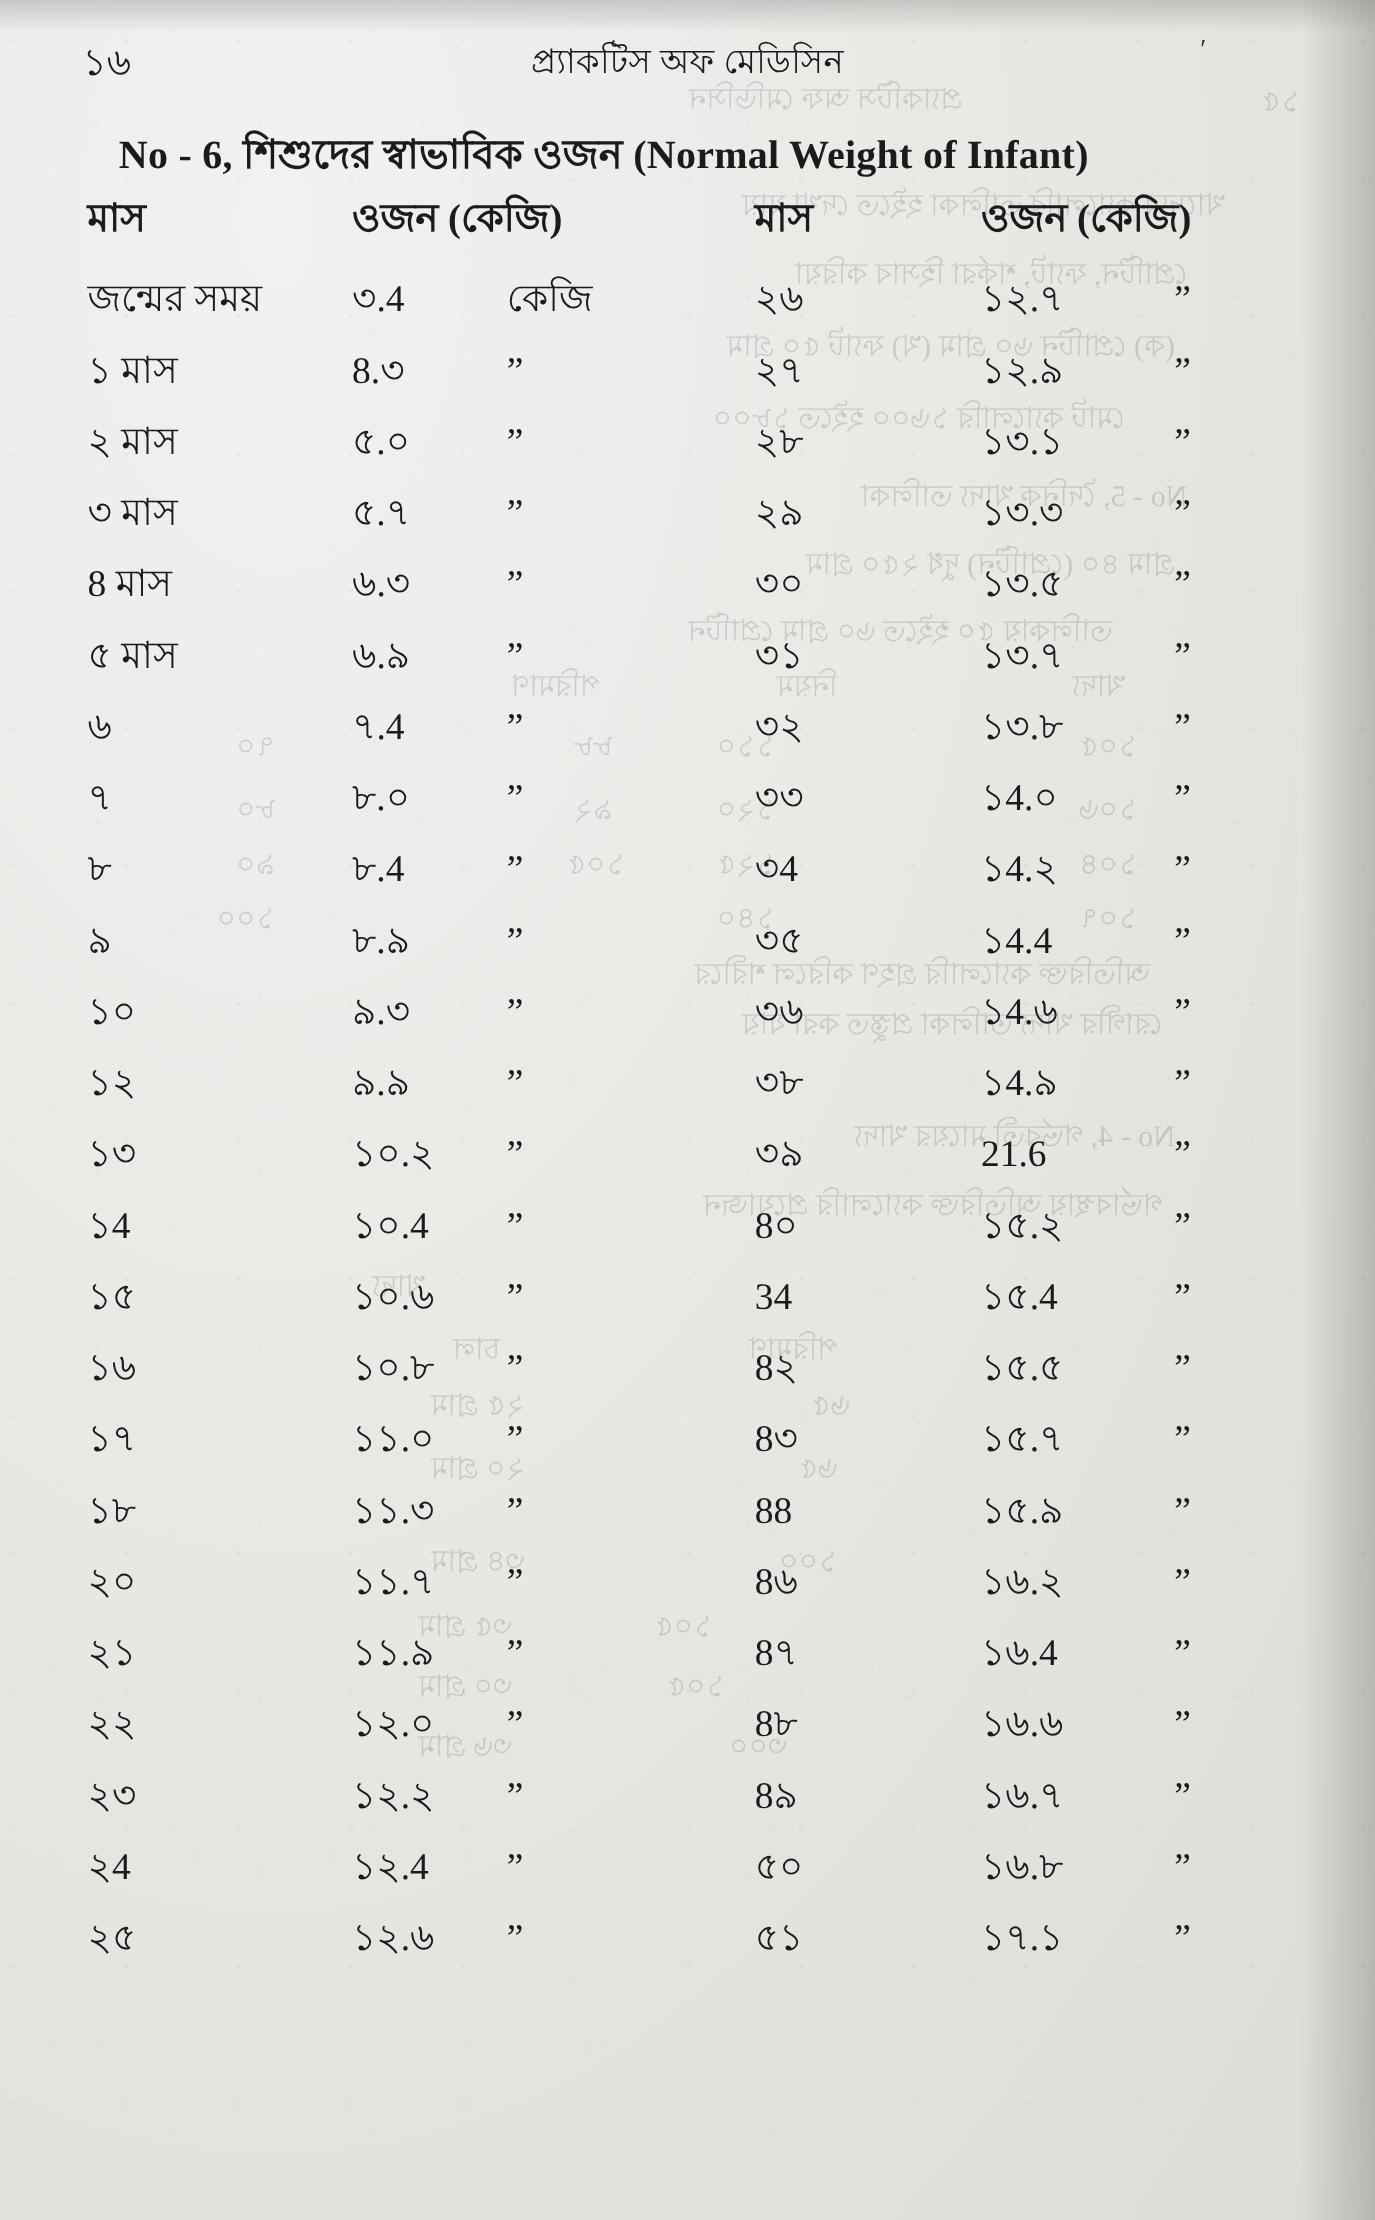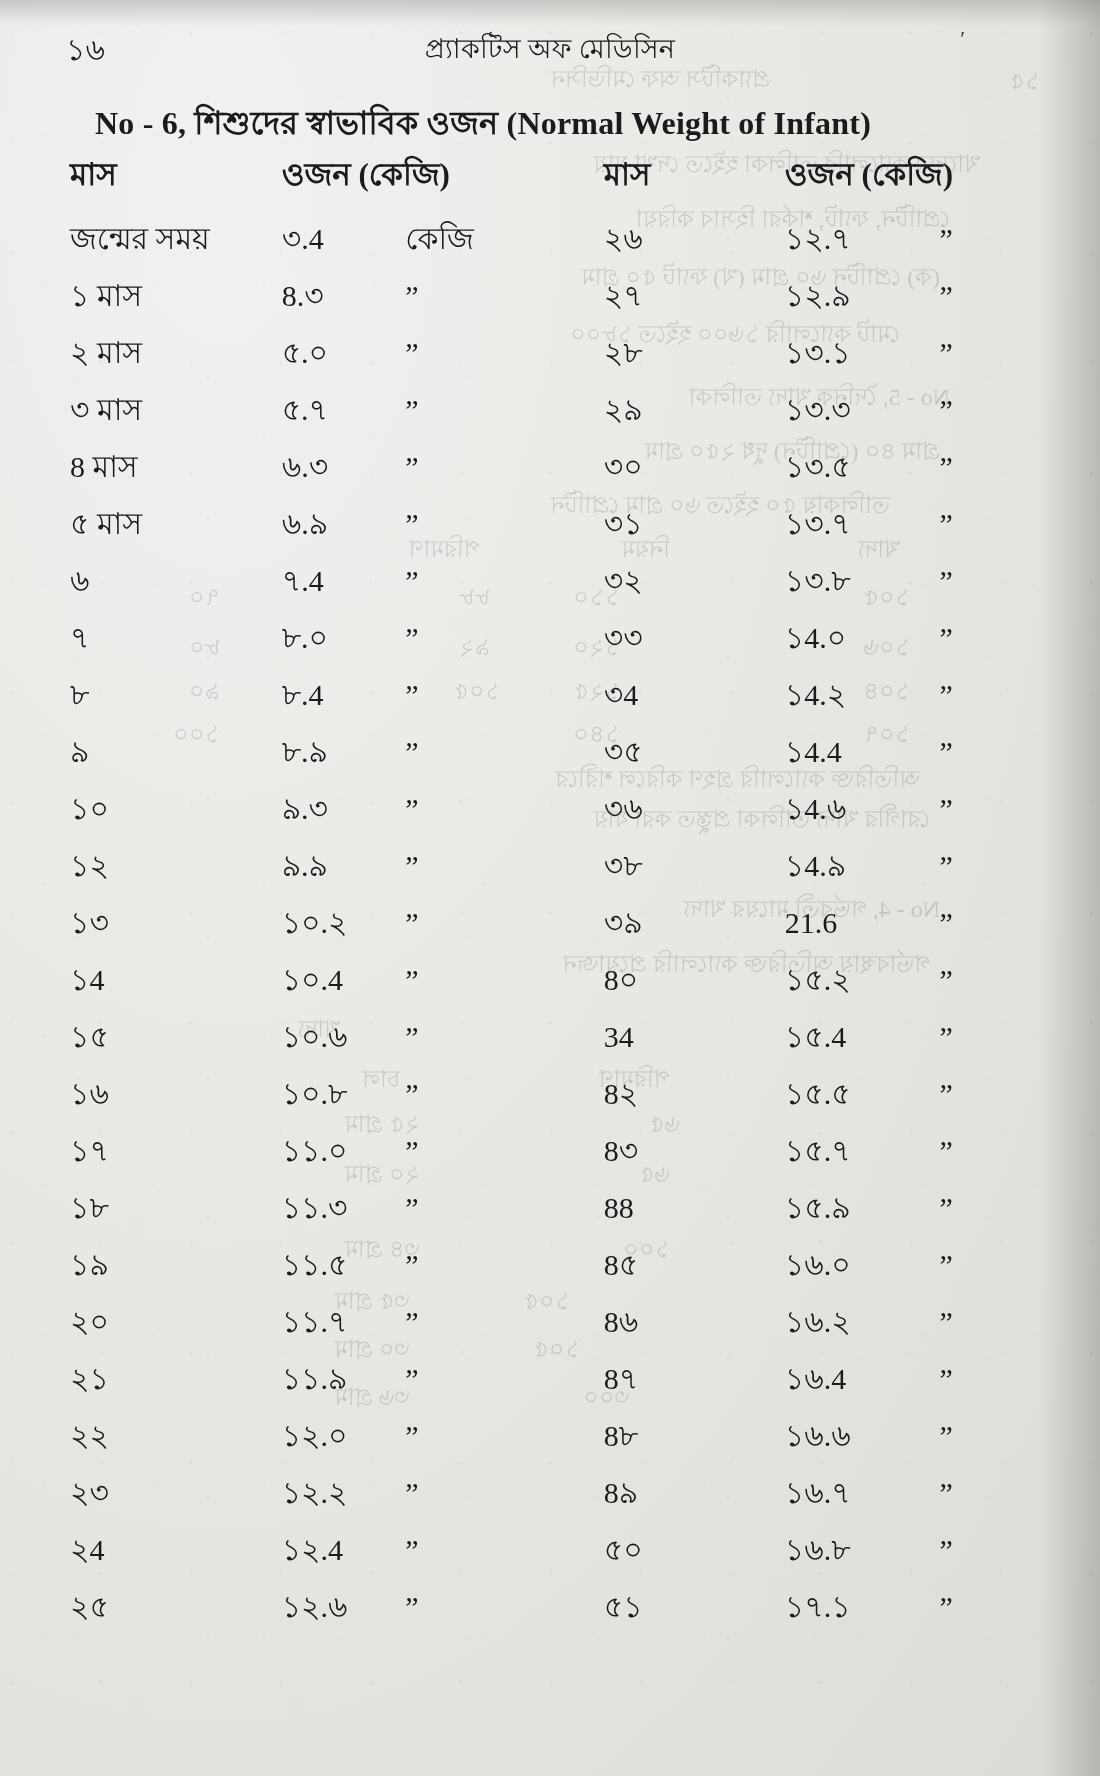--- a/index.html
+++ b/index.html
@@ -358,28 +358,20 @@
           </tr>
           <tr>
             <td class="c-month-l">১৮</td>
             <td class="c-wt-l">১১.৩</td>
             <td class="c-unit-l ditto">”</td>
             <td class="c-month-r">88</td>
             <td class="c-wt-r">১৫.৯</td>
             <td class="c-unit-r ditto">”</td>
           </tr>
           <tr>
-            <td class="c-month-l">১৯</td>
-            <td class="c-wt-l">১১.৫</td>
-            <td class="c-unit-l ditto">”</td>
-            <td class="c-month-r">8৫</td>
-            <td class="c-wt-r">১৬.০</td>
-            <td class="c-unit-r ditto">”</td>
-          </tr>
-          <tr>
             <td class="c-month-l">২০</td>
             <td class="c-wt-l">১১.৭</td>
             <td class="c-unit-l ditto">”</td>
             <td class="c-month-r">8৬</td>
             <td class="c-wt-r">১৬.২</td>
             <td class="c-unit-r ditto">”</td>
           </tr>
           <tr>
             <td class="c-month-l">২১</td>
             <td class="c-wt-l">১১.৯</td>

